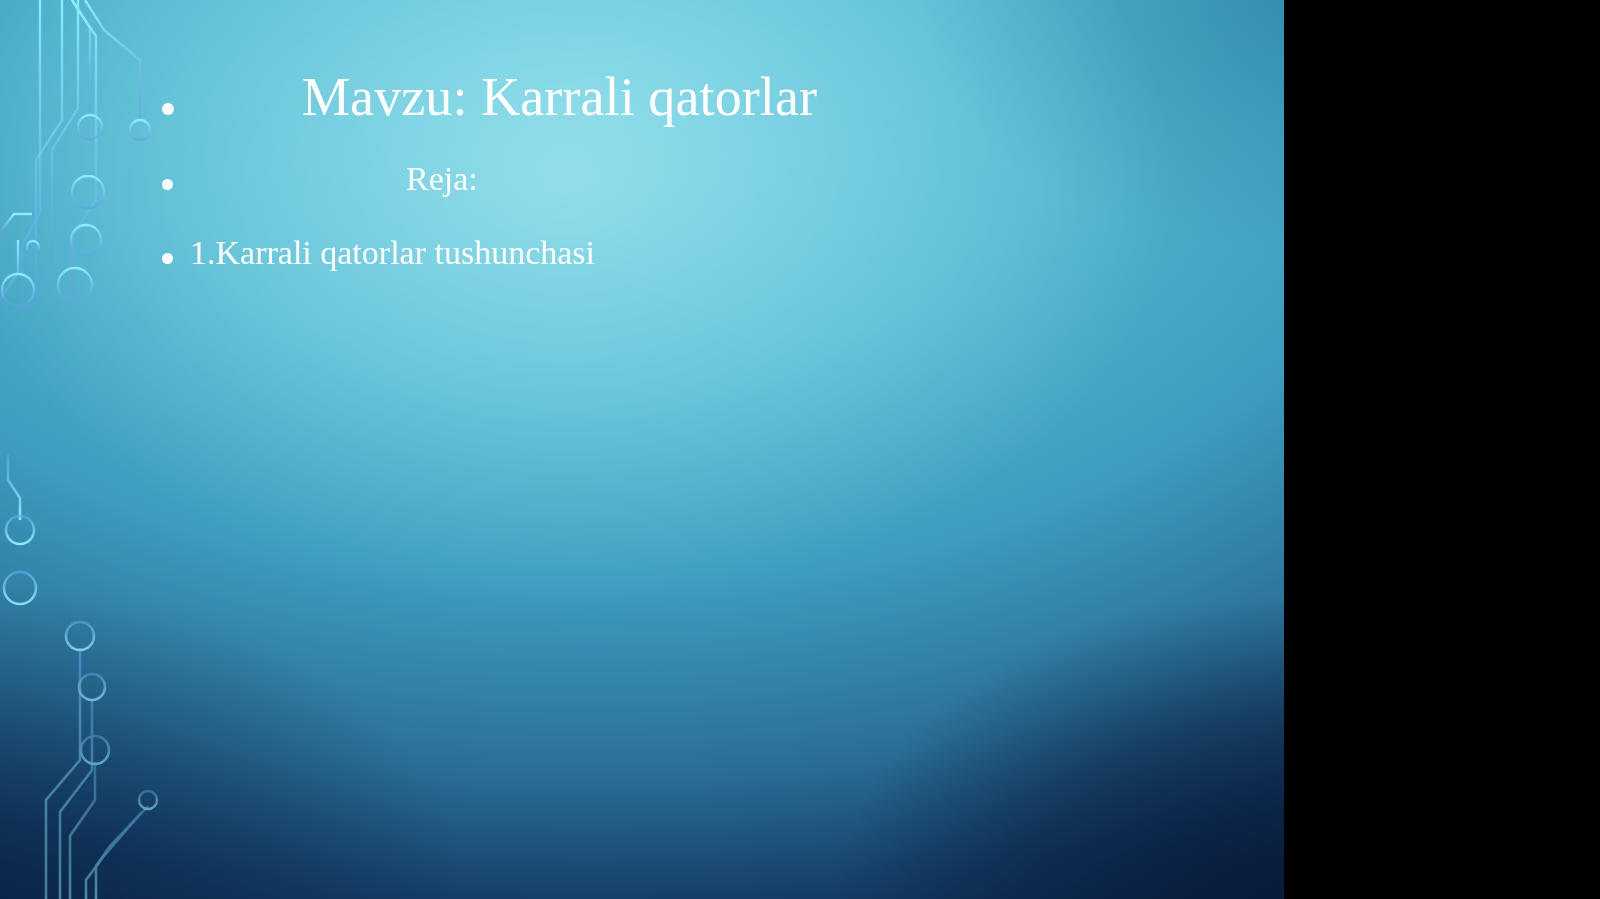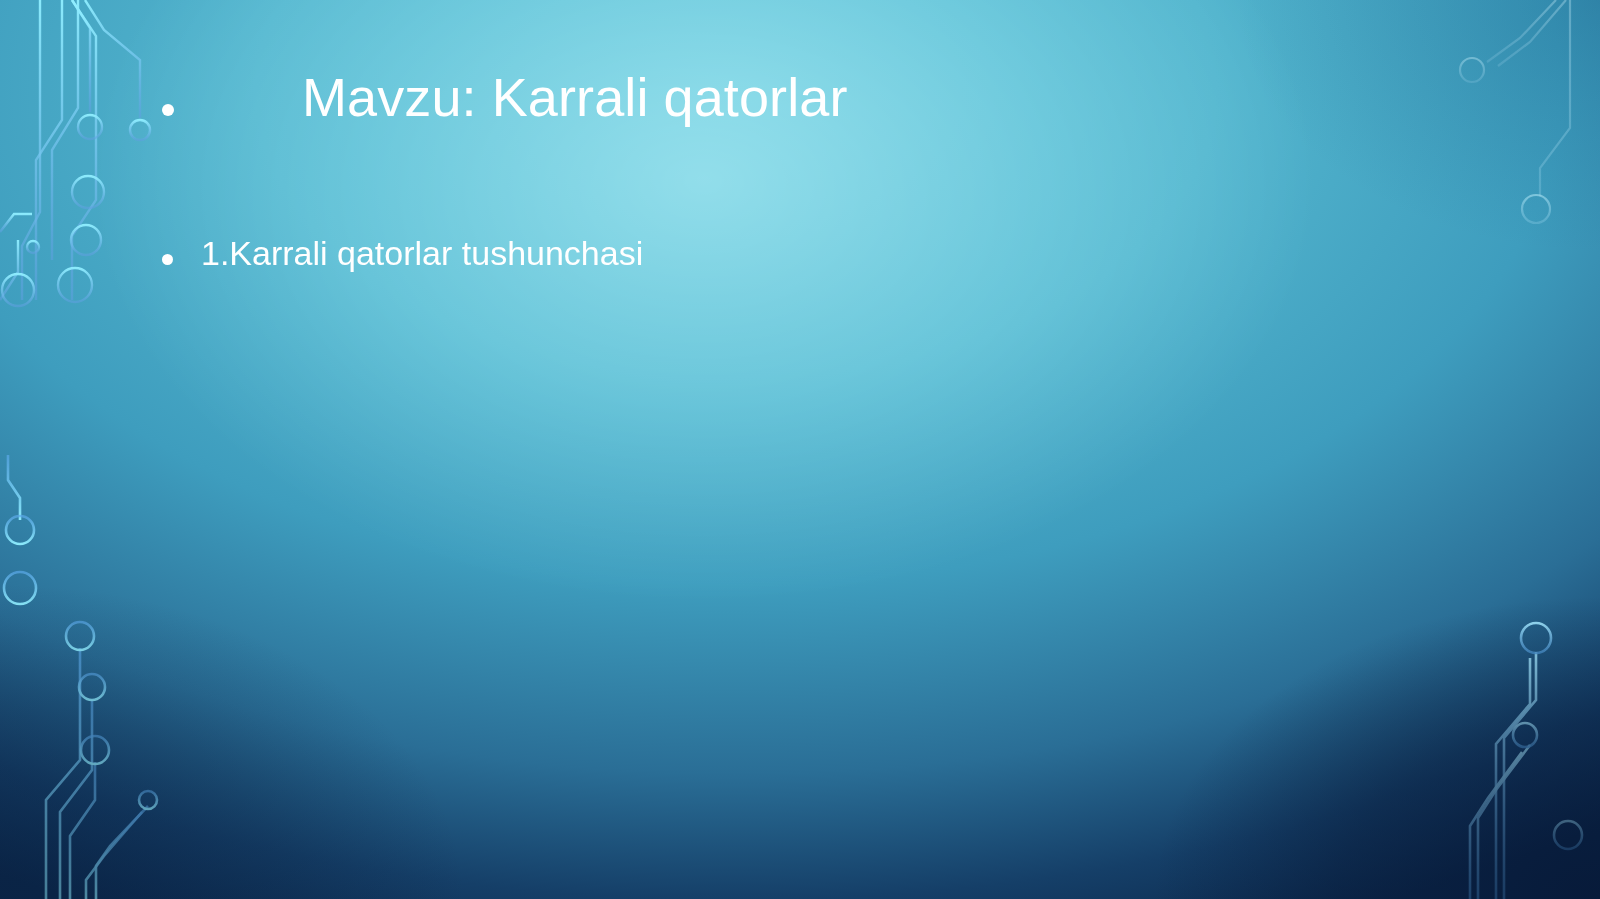--- a/index.html
+++ b/index.html
@@ -2,24 +2,24 @@
 <html><head>
 <meta charset="utf-8">
 <style>
   html, body {
     margin: 0;
     padding: 0;
     background: #000;
   }
   .slide {
     position: relative;
-    width: 1600px;
+    width: 1284px;
     height: 899px;
     overflow: hidden;
-    font-family: Liberation Sans, sans-serif;
+    font-family: Liberation Serif, serif;
     background-color: #4FB5CE;
     background-image:
       radial-gradient(ellipse 900px 620px at 44% 20%, rgba(150,225,240,0.55) 0%, rgba(120,210,232,0.28) 38%, rgba(90,190,218,0.0) 68%),
       radial-gradient(ellipse 1500px 900px at 46% 10%, #63C3D8 0%, #52B4CD 32%, #3E9DBE 55%, #2A6E96 76%, #153F68 90%, #0C2A4E 100%),
       linear-gradient(175deg, #57BBD2 0%, #4DB2CB 30%, #3894B8 52%, #1F5880 74%, #123A60 88%, #0B2348 100%);
     background-blend-mode: screen, normal, normal;
     text-align: right;
   }
   
   .vignette {
@@ -78,21 +78,21 @@
   }
   .row-reja .dot { margin-bottom: 6px; }
   .row-reja .txt { margin-left: 233px; }
 
   .row-item {
     left: 162px;
     font-size: 34px;
     font-weight: 400;
   }
   .row-item .dot { margin-bottom: 6px; }
-  .row-item .txt { margin-left: 28px; }
+  .row-item .txt { margin-left: 17px; }
 
   .row-i1 { top: 234px; }
   .row-i2 { top: 306px; }
   .row-i3 { top: 379px; }
 </style>
 </head>
 <body>
 
 <div class="slide">
 
@@ -187,20 +187,24 @@
 
   <div class="vignette"></div>
 
   <div class="content">
 
     <div class="bullet-row row-title">
       <span class="dot"></span>
       <span class="txt">Mavzu: Karrali qatorlar</span>
     </div>
 
+    <div class="bullet-row row-reja">
+      <span class="dot"></span>
+      <span class="txt">Reja:</span>
+    </div>
 
     <div class="bullet-row row-item row-i1">
       <span class="dot"></span>
       <span class="txt">1.Karrali qatorlar tushunchasi</span>
     </div>
 
 
 
   </div>
 </div>

